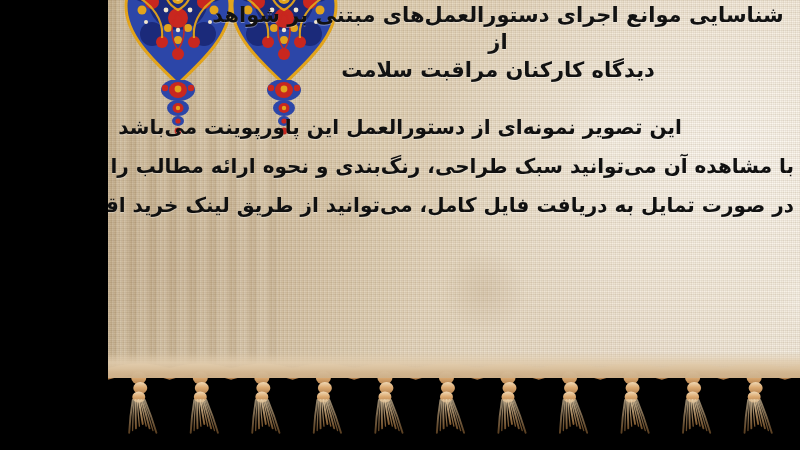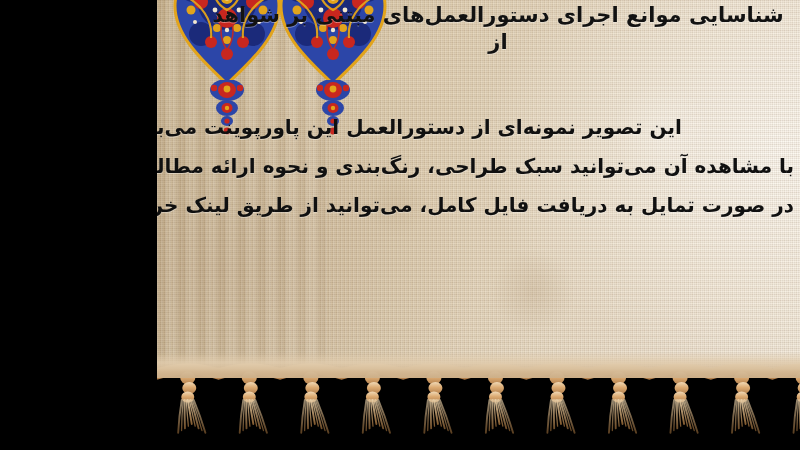--- a/index.html
+++ b/index.html
@@ -3,21 +3,21 @@
 <meta charset="utf-8">
 <title>Persian Carpet Slide</title>
 <style>
   html, body {
     margin: 0;
     padding: 0;
     background: #000;
   }
   #slide {
     position: relative;
-    width: 643px;
+    width: 692px;
     height: 450px;
     overflow: hidden;
     background: #be185d;
     font-family: "DejaVu Sans", "Liberation Sans", sans-serif;
   }
 
   
   .carpet-field {
     position: absolute;
     left: 0; top: 0;
@@ -295,20 +295,21 @@
     <ellipse cx="22" cy="28" rx="11" ry="8" fill="#2c46a8"></ellipse>
     <ellipse cx="22" cy="28" rx="5.5" ry="5" fill="#c8271f"></ellipse>
     <circle cx="22" cy="28" r="2.2" fill="#e2a41c"></circle>
     <ellipse cx="22" cy="41" rx="6" ry="5" fill="#2c46a8"></ellipse>
     <circle cx="22" cy="41" r="2.6" fill="#c8271f"></circle>
     <circle cx="22" cy="51" r="3.4" fill="#c8271f"></circle>
   </svg>
 
   <div class="title-block">
     <span class="ln">شناسایی موانع اجرای دستورالعمل‌های مبتنی بر شواهد از</span>
+    <span class="ln">دیدگاه کارکنان مراقبت سلامت</span>
   </div>
 
   <div class="body-block">
     <span class="ln">این تصویر نمونه‌ای از دستورالعمل این پاورپوینت می‌باشد</span>
     <span class="ln">با مشاهده آن می‌توانید سبک طراحی، رنگ‌بندی و نحوه ارائه مطالب را بررسی نمایید</span>
     <span class="ln">در صورت تمایل به دریافت فایل کامل، می‌توانید از طریق لینک خرید اقدام فرمایید</span>
   </div>
 
   <div class="black-zone"></div>
 

